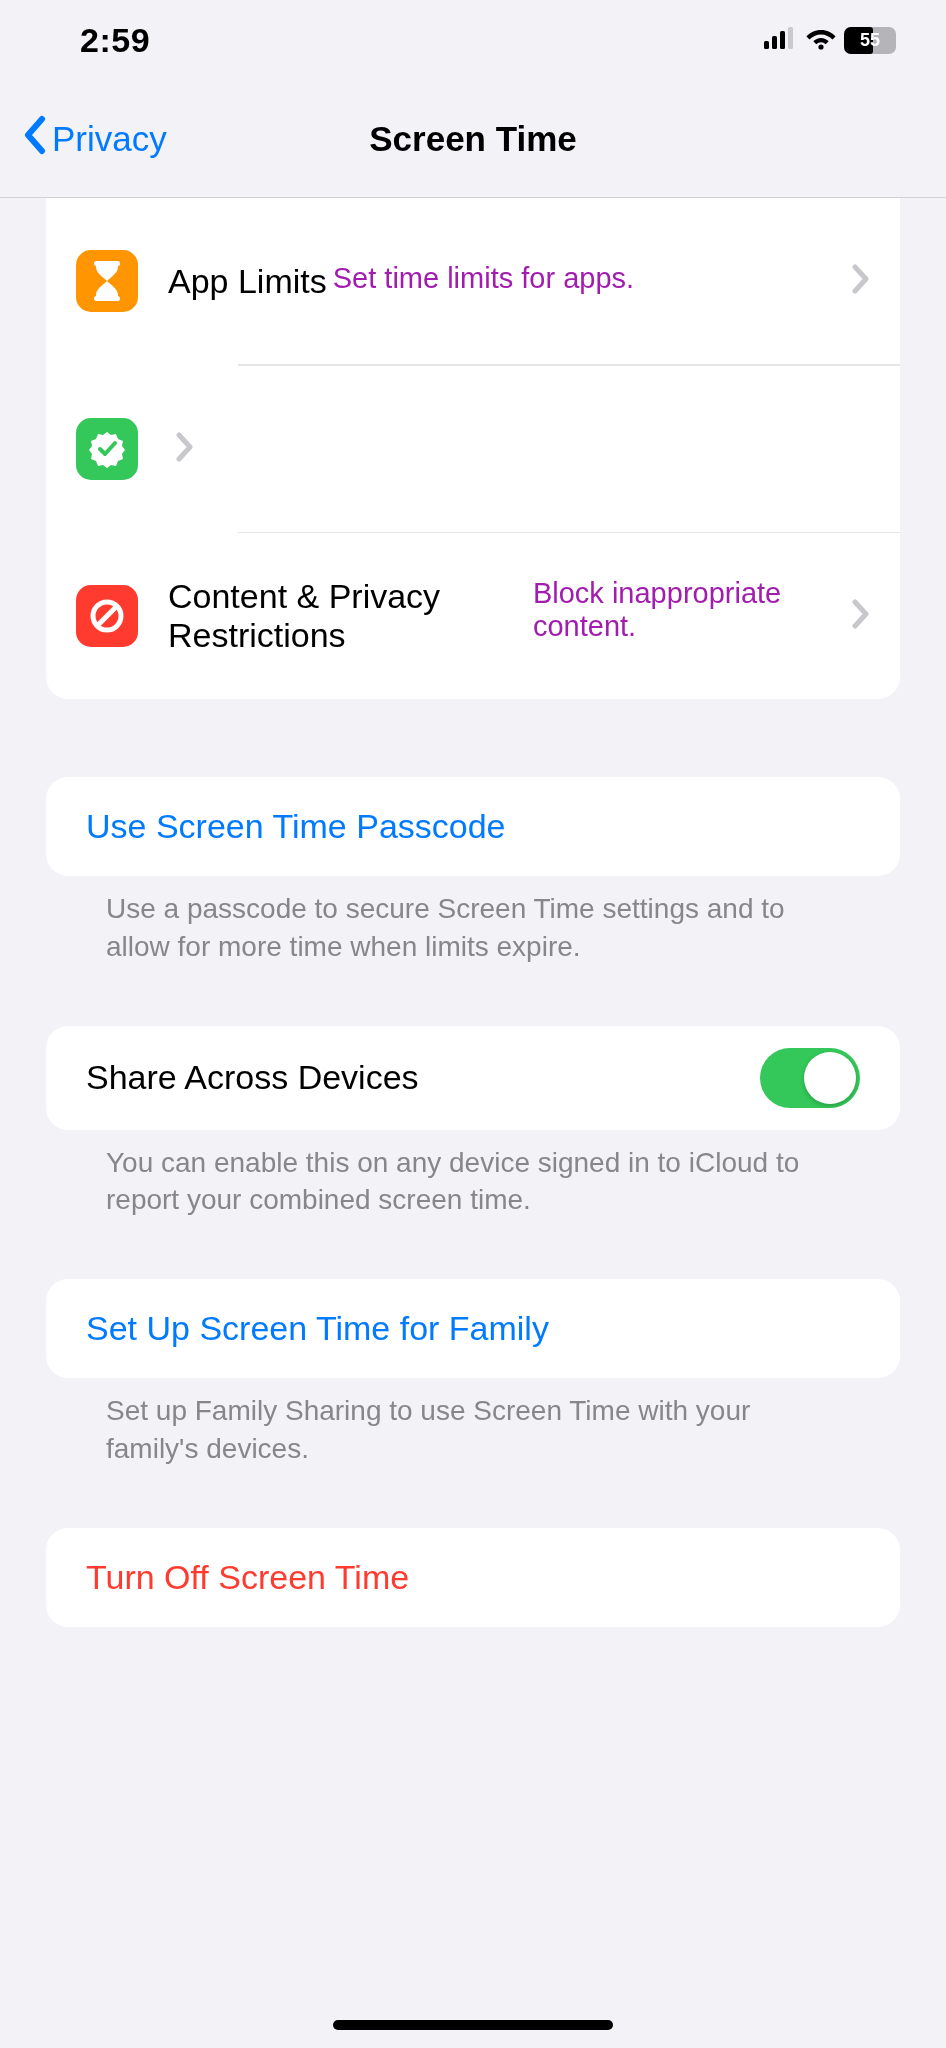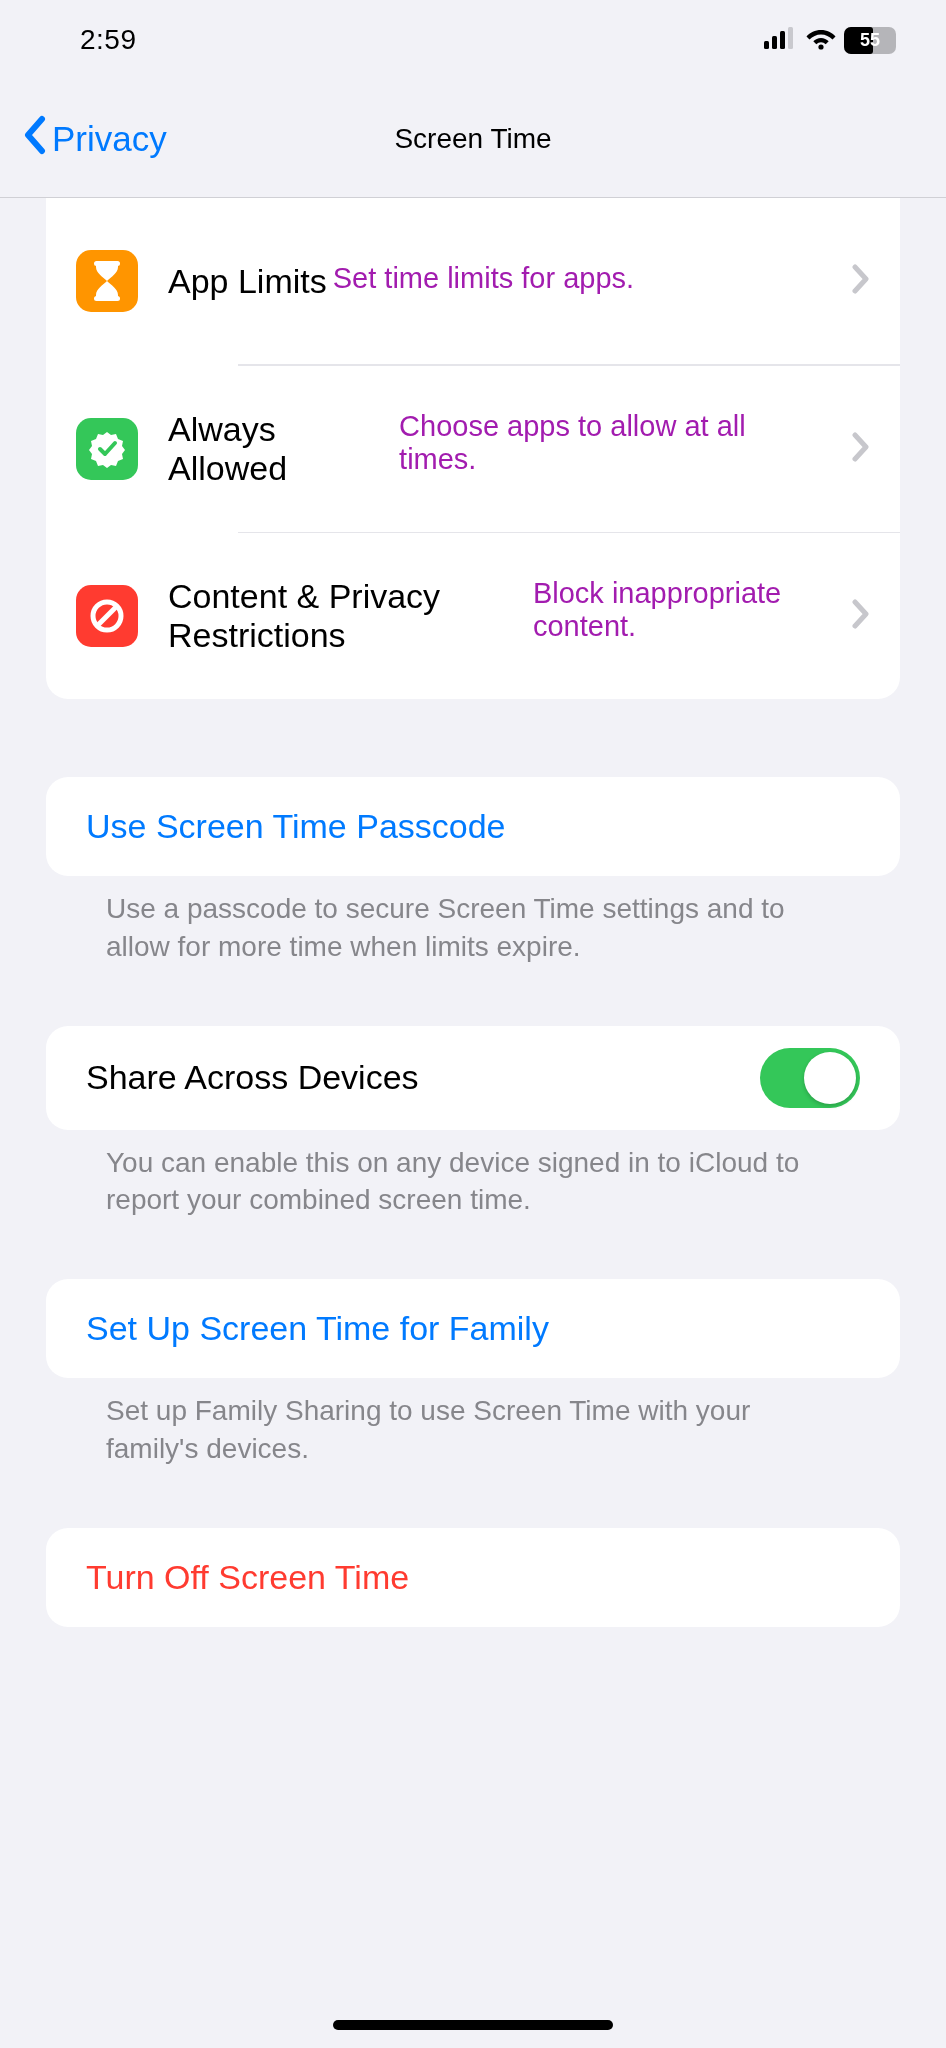--- a/index.html
+++ b/index.html
@@ -14,22 +14,22 @@
   
   .status-bar {
     position: relative;
     height: 80px;
     display: flex;
     align-items: center;
     justify-content: space-between;
     padding: 0 50px 0 80px;
   }
   .status-left {
-    font-size: 28px;
-    font-weight: 400;
+    font-size: 34px;
+    font-weight: 700;
     letter-spacing: 0.5px;
   }
   .status-right {
     display: flex;
     align-items: center;
     gap: 7px;
   }
   .battery-pill {
     position: relative;
     width: 52px;
@@ -71,22 +71,22 @@
     gap: 6px;
     padding-left: 22px;
     color: #007aff;
     font-size: 35px;
     cursor: pointer;
   }
   .nav-title {
     position: absolute;
     left: 0; right: 0;
     text-align: center;
-    font-size: 28px;
-    font-weight: 400;
+    font-size: 35px;
+    font-weight: 700;
     pointer-events: none;
   }
 
   
   .content {
     padding: 0 0 120px;
   }
 
   .group {
     background: #fff;
@@ -289,24 +289,20 @@
       <div class="divider"></div>
 
       <div class="row">
         <div class="row-inner">
           <div class="icon-box icon-green">
             <svg width="40" height="40" viewBox="0 0 40 40">
               <path d="M20 3 l4 3 l5 -1 l2 5 l5 2 l-1 5 l3 4 l-3 4 l1 5 l-5 2 l-2 5 l-5 -1 l-4 3 l-4 -3 l-5 1 l-2 -5 l-5 -2 l1 -5 l-3 -4 l3 -4 l-1 -5 l5 -2 l2 -5 l5 1 z" fill="#fff"></path>
               <polyline points="13,20 18,25 28,14" fill="none" stroke="#34c759" stroke-width="4" stroke-linecap="round" stroke-linejoin="round"></polyline>
             </svg>
           </div>
-          <div class="row-texts">
-            <div class="row-title">Always Allowed</div>
-            <div class="row-sub">Choose apps to allow at all times.</div>
-          </div>
           <span class="chevron">
             <svg width="18" height="30" viewBox="0 0 18 30">
                 <polyline points="3,3 14,15 3,27" fill="none" stroke="#c7c7cc" stroke-width="5" stroke-linecap="round" stroke-linejoin="round"></polyline>
               </svg>
           </span>
         </div>
       </div>
 
       <div class="divider"></div>
 

